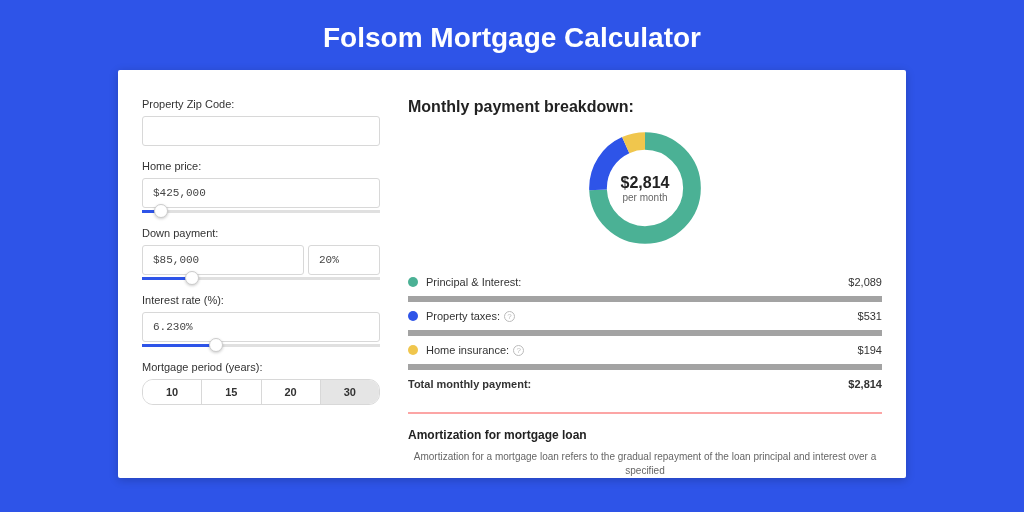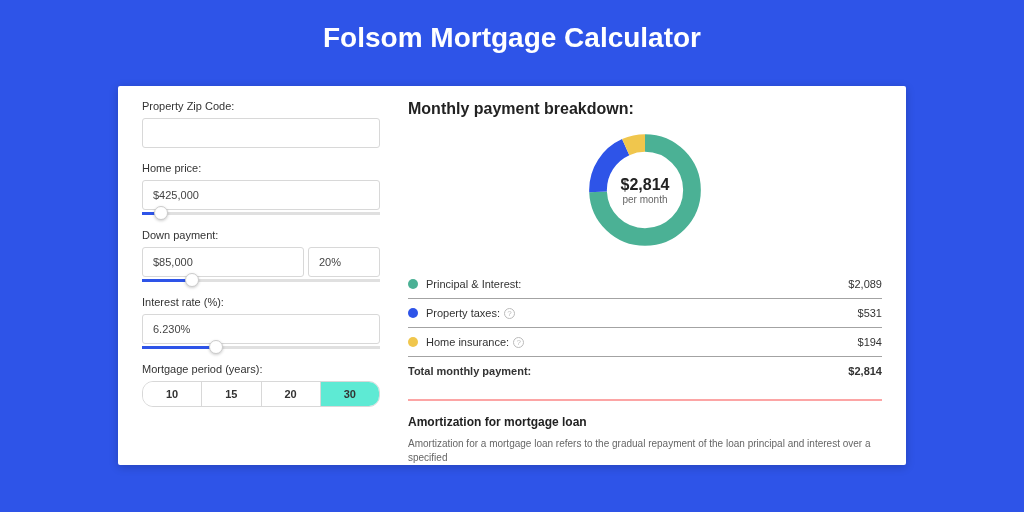--- a/index.html
+++ b/index.html
@@ -1,57 +1,57 @@
 <!DOCTYPE html>
 <html><head>
 <meta charset="utf-8">
 <style>
 * { box-sizing: border-box; margin: 0; padding: 0; font-family: Arial, Helvetica, sans-serif; }
 body { width: 1024px; height: 512px; background: #2e54e8; overflow: hidden; }
 .page-title { color: #fff; font-weight: 700; text-align: center; padding: 22px 0 16px; font-size: 28px; }
-.card { background: #fff; width: 788px; margin: 16px auto; border-radius: 2px; padding: 14px 24px 0; box-shadow: 0 2px 10px rgba(0,0,0,0.2); }
+.card { background: #fff; width: 788px; margin: 0 auto; border-radius: 2px; padding: 28px 24px 0; box-shadow: 0 2px 10px rgba(0,0,0,0.2); }
 .cols { display: flex; gap: 28px; }
 .left { flex: 0 0 238px; }
 .right { flex: 1 1 auto; }
 .form-label { font-size: 11px; color: #333; margin-bottom: 6px; display: block; }
 .field-block { margin-bottom: 14px; }
-.text-input { width: 100%; height: 30px; border: 1px solid #d8d8d8; border-radius: 3px; padding: 0 10px; font-size: 11px; color: #444; }
+.text-input { width: 100%; height: 30px; border: 1px solid #d8d8d8; border-radius: 3px; padding: 0 10px; font-size: 11px; color: #444; font-family: Liberation Mono, monospace; }
 .slider-track { height: 3px; background: #e0e0e0; position: relative; margin-top: 2px; }
 .slider-fill { height: 3px; background: #2e54e8; position: absolute; top: 0; left: 0; }
 .slider-thumb { width: 14px; height: 14px; background: #fff; border: 1px solid #ccc; border-radius: 50%; position: absolute; top: -6px; transform: translateX(-50%); box-shadow: 0 1px 3px rgba(0,0,0,0.2); }
 .dp-row { display: flex; gap: 4px; }
 .dp-row .text-input:first-child { flex: 1; }
 .dp-pct { width: 72px; }
 .periods { display: flex; gap: 0; border: 1px solid #d8d8d8; border-radius: 11px; overflow: hidden; }
 .period-btn { flex: 1; padding: 6px 0; text-align: center; font-size: 11px; background: #fff; border-right: 1px solid #d8d8d8; cursor: pointer; font-weight: 600; color: #333; }
 .period-btn:last-child { border-right: none; }
-.period-btn.sel { background: #5eead4; }
+.period-btn.sel { background: #e5e5e5; }
 .toggle-row { display: flex; align-items: center; gap: 8px; margin-top: 12px; }
 .toggle { width: 28px; height: 16px; background: #e0e0e0; border-radius: 8px; position: relative; }
 .toggle .knob { width: 12px; height: 12px; background: #fff; border-radius: 50%; position: absolute; top: 2px; left: 2px; box-shadow: 0 1px 2px rgba(0,0,0,0.3); }
 .toggle-label { font-size: 11px; color: #333; }
 .right-title { font-size: 16px; font-weight: 700; color: #222; margin-bottom: 10px; }
 .donut-wrap { display: flex; justify-content: center; align-items: center; margin: 8px 0 18px 0; }
 .donut { position: relative; width: 124px; height: 124px; }
 .donut svg { width: 100%; height: 100%; transform: rotate(-90deg); }
 .donut-center { position: absolute; top: 0; left: 0; width: 100%; height: 100%; display: flex; flex-direction: column; justify-content: center; align-items: center; }
 .donut-amount { font-size: 16px; font-weight: 700; color: #222; }
 .donut-sub { font-size: 10px; color: #666; }
 .legend { margin-top: 6px; }
-.legend-row { display: flex; align-items: center; padding: 8px 0; border-bottom: 1px solid #a3a3a3; font-size: 11px; }
+.legend-row { display: flex; align-items: center; padding: 8px 0; border-bottom: 6px solid #a3a3a3; font-size: 11px; }
 .legend-row:last-child { border-bottom: none; }
 .swatch { width: 10px; height: 10px; border-radius: 50%; margin-right: 8px; flex-shrink: 0; }
 .legend-label { flex: 1; display: flex; align-items: center; gap: 4px; color: #333; }
 .legend-val { color: #333; font-weight: 400; }
 .legend-total .legend-label { font-weight: 700; }
 .legend-total .legend-val { font-weight: 700; }
 .help { width: 11px; height: 11px; border: 1px solid #bbb; color: #bbb; border-radius: 50%; display: inline-flex; align-items: center; justify-content: center; font-size: 8px; }
 .amort-block { margin-top: 14px; border-top: 2px solid #fca5a5; padding-top: 14px; }
 .amort-title { font-size: 12px; font-weight: 700; color: #222; margin-bottom: 8px; }
-.amort-text { font-size: 10px; color: #666; line-height: 1.4; }
+.amort-text { font-size: 10px; color: #666; line-height: 1.4; text-align: center; }
 </style>
 </head>
 <body>
 
 <h1 class="page-title">Folsom Mortgage Calculator</h1>
 
 <div class="card">
   <div class="cols">
 
     <div class="left">

